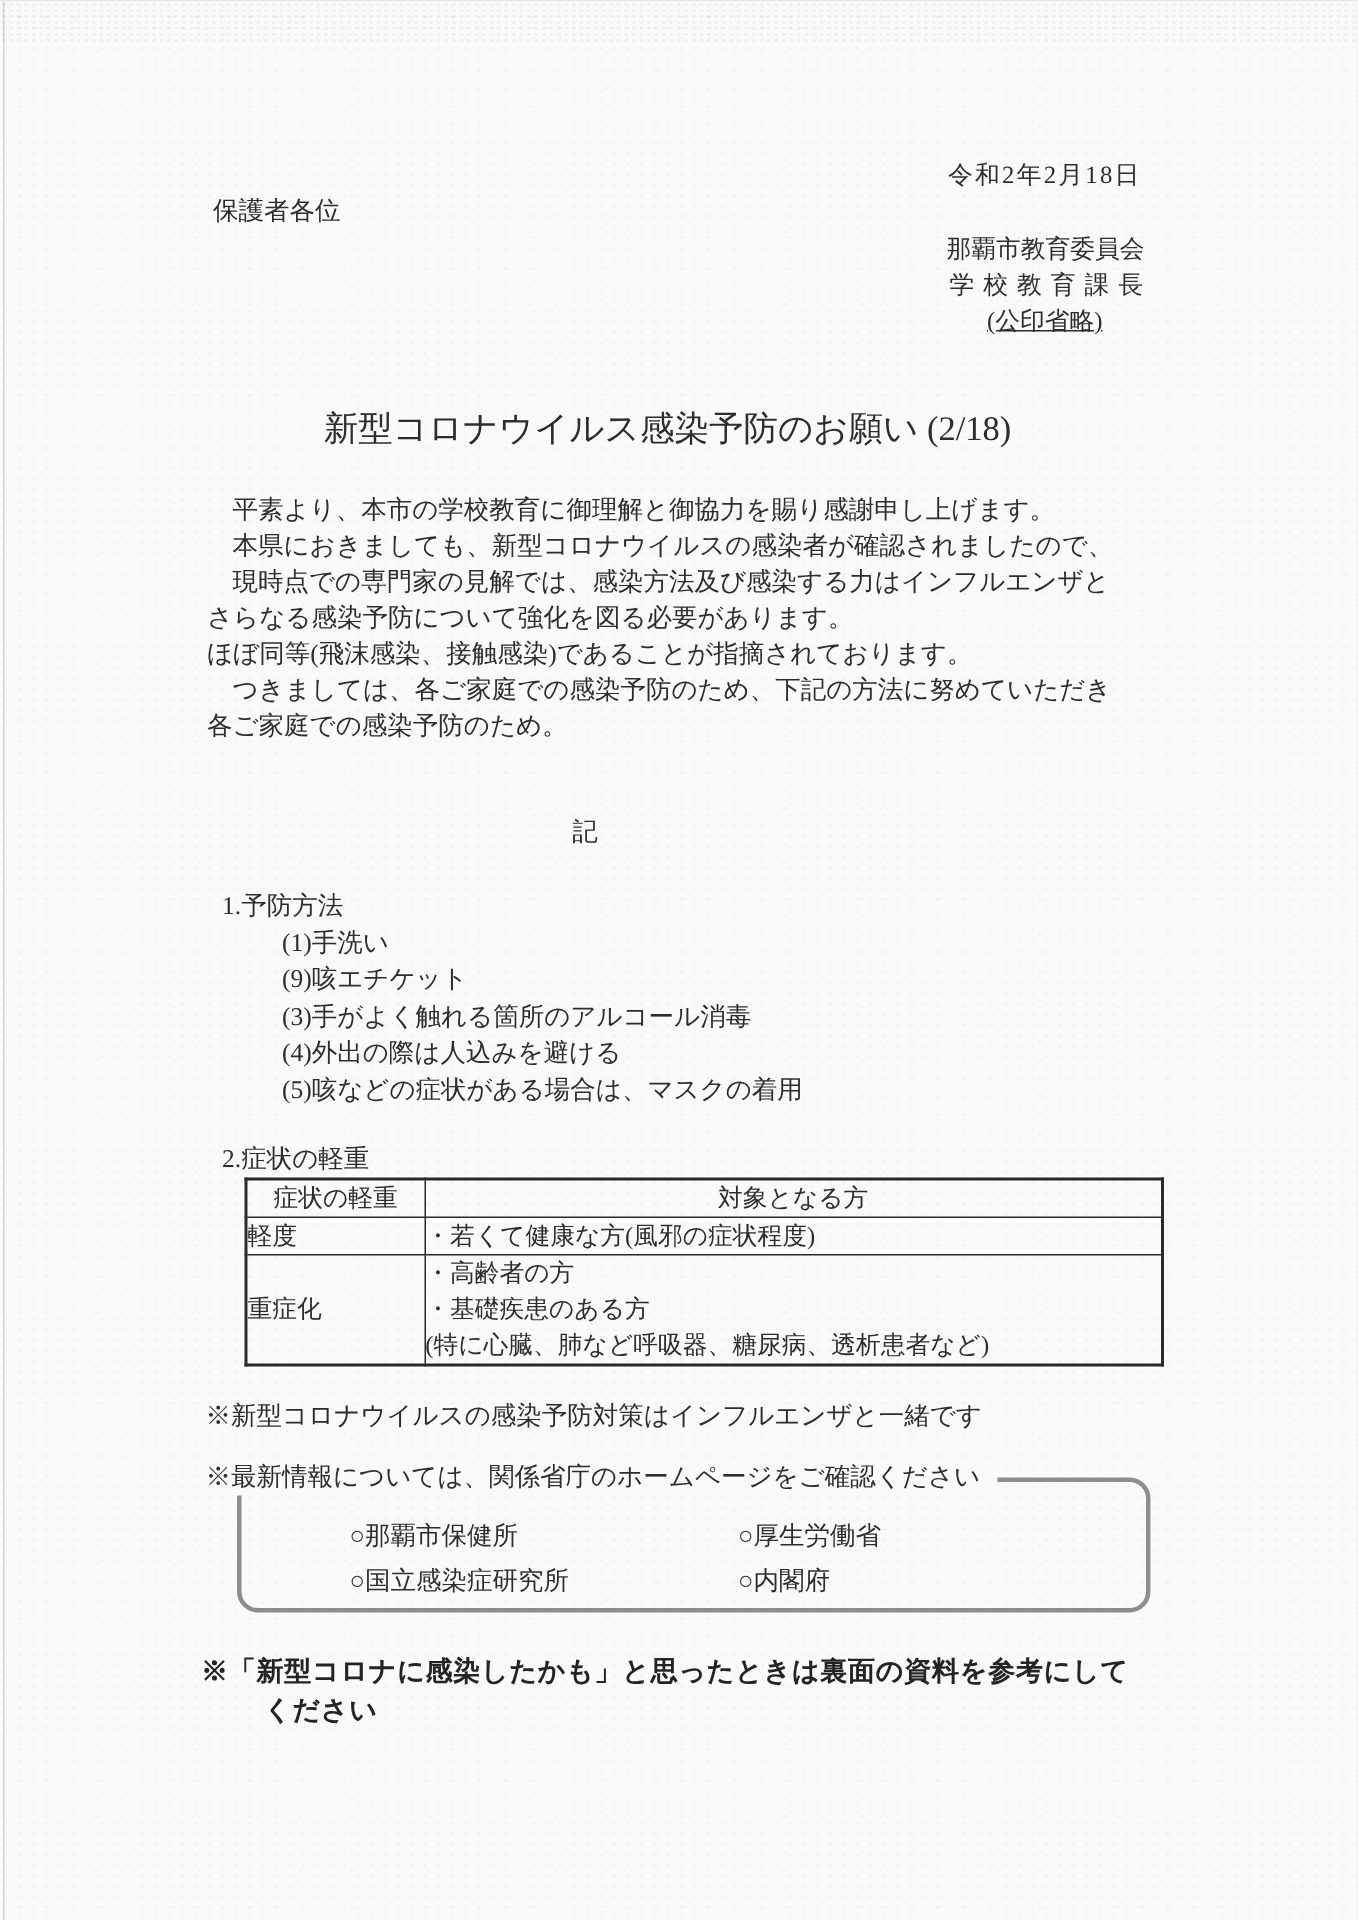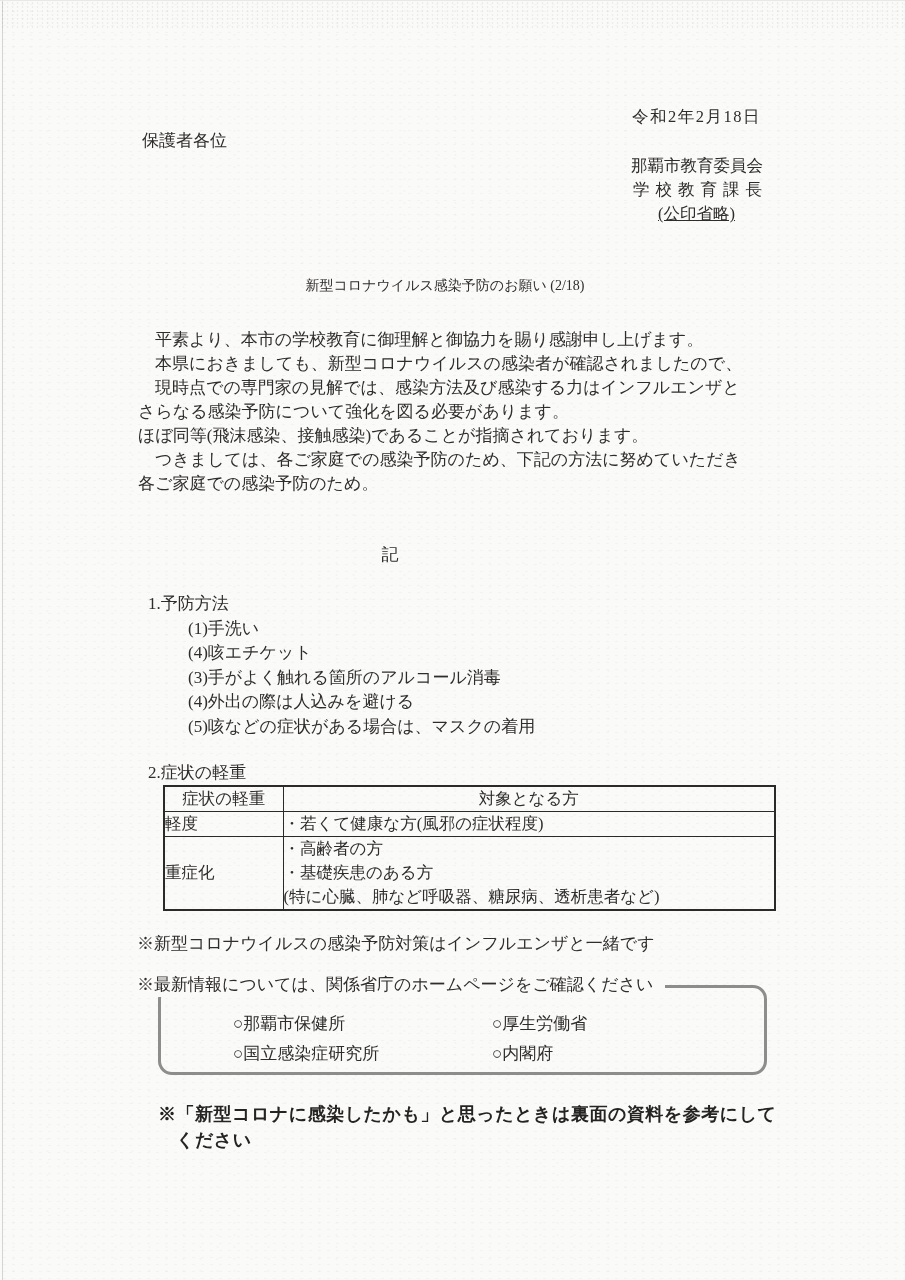--- a/index.html
+++ b/index.html
@@ -17,21 +17,21 @@
   .scan-top{position:absolute;left:0;top:0;width:100%;height:28px;
     background-image:radial-gradient(rgba(110,110,108,0.10) 1px, transparent 1.2px);
     background-size:5px 4px;pointer-events:none;}
   .scan-edge{position:absolute;left:2px;top:0;bottom:0;width:1px;background:rgba(140,140,138,0.35);}
   .abs{position:absolute;white-space:nowrap;}
   .fs17{font-size:17px;line-height:24px;}
   .right-block{font-size:16.5px;line-height:24px;}
   .date{letter-spacing:1.5px;}
   .sender-title{letter-spacing:6px;}
   .seal{width:133px;text-align:center;text-decoration:underline;}
-  .doc-title{left:0;top:273px;width:890px;text-align:center;font-size:14px;line-height:24px;}
+  .doc-title{left:0;top:273px;width:890px;text-align:center;font-size:23px;line-height:24px;}
   .body-block{left:138px;top:327px;width:630px;}
   .body-block div{height:24px;}
   .ki{left:0;top:542px;width:780px;text-align:center;font-size:17px;line-height:24px;}
   .list-block{left:148px;top:591px;line-height:24.6px;font-size:17px;}
   .list-block .item{padding-left:40px;}
   .sec2{left:148px;top:760px;font-size:17px;line-height:24px;}
   table.sev{position:absolute;left:163px;top:784px;width:611px;border-collapse:collapse;
     table-layout:fixed;font-size:16.5px;border:2px solid #2b2a28;}
   table.sev th,table.sev td{border:1.5px solid #2b2a28;font-weight:normal;padding:0;}
   table.sev col.c1{width:119px;}
@@ -76,21 +76,21 @@
     <div>ほぼ同等(飛沫感染、接触感染)であることが指摘されております。</div>
     <div>　つきましては、各ご家庭での感染予防のため、下記の方法に努めていただき</div>
     <div>各ご家庭での感染予防のため。</div>
   </div>
 
   <div class="abs ki">記</div>
 
   <div class="abs list-block">
     <div>1.予防方法</div>
     <div class="item">(1)手洗い</div>
-    <div class="item">(4)咳エチケット</div>
+    <div class="item">(9)咳エチケット</div>
     <div class="item">(3)手がよく触れる箇所のアルコール消毒</div>
     <div class="item">(4)外出の際は人込みを避ける</div>
     <div class="item">(5)咳などの症状がある場合は、マスクの着用</div>
   </div>
 
   <div class="abs sec2">2.症状の軽重</div>
 
   <table class="sev">
     <colgroup>
         <col class="c1">
@@ -120,15 +120,15 @@
 
   <div class="abs note note2" style="left:137px;top:972px;">※最新情報については、関係省庁のホームページをご確認ください</div>
 
   <div class="agency-box">
     <span class="ag0">○那覇市保健所</span>
     <span class="ag1">○厚生労働省</span>
     <span class="ag2">○国立感染症研究所</span>
     <span class="ag3">○内閣府</span>
   </div>
 
-  <div class="abs warn" style="left:158px;top:1100px;">※「新型コロナに感染したかも」と思ったときは裏面の資料を参考にして</div>
+  <div class="abs warn" style="left:134px;top:1100px;">※「新型コロナに感染したかも」と思ったときは裏面の資料を参考にして</div>
   <div class="abs warn" style="left:176px;top:1126px;">ください</div>
 </div>
 
 </body></html>

